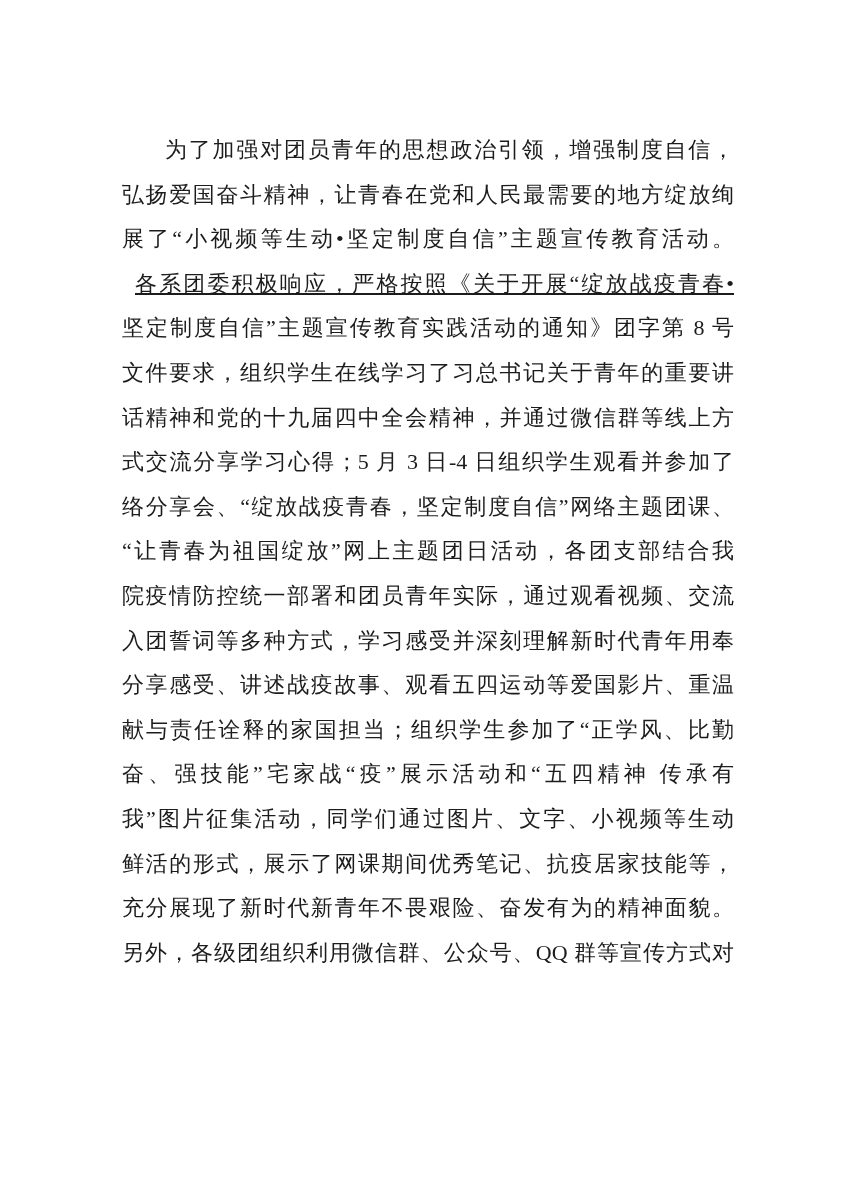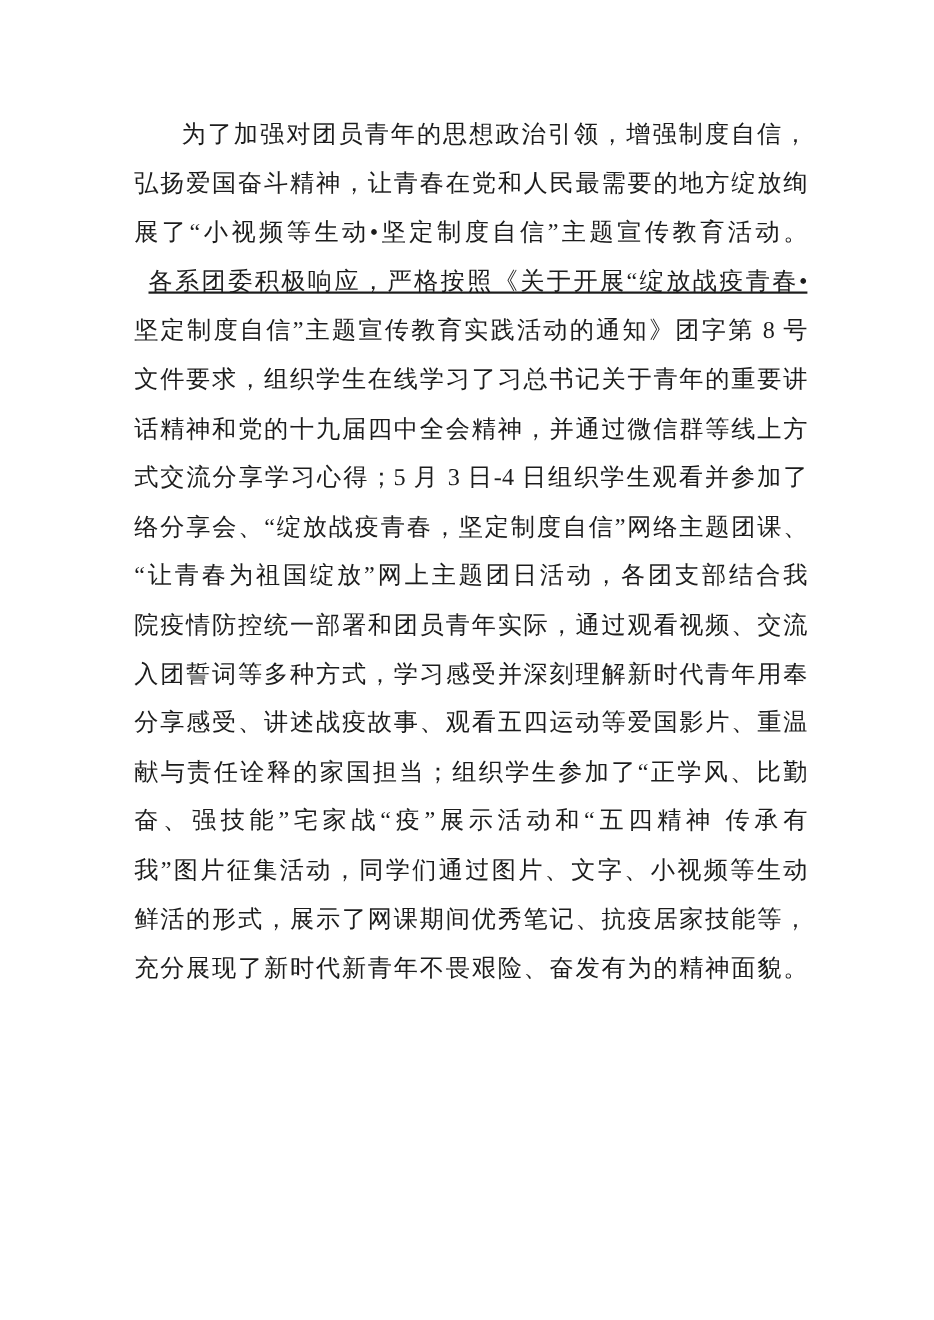--- a/index.html
+++ b/index.html
@@ -7,20 +7,21 @@
     padding: 0;
     background: #ffffff;
     font-family: "Liberation Serif", "DejaVu Serif", serif;
   }
   .page {
     position: relative;
     width: 849px;
     height: 1016px;
     background: #ffffff;
     overflow: hidden;
+    margin-top: 28px;
   }
   .text-block {
     position: absolute;
     left: 122px;
     top: 100px;
     width: 612px;
   }
   .para {
     margin: 0;
     padding: 0;
@@ -70,18 +71,19 @@
       <div class="line">络分享会、“绽放战疫青春，坚定制度自信”网络主题团课、</div>
       <div class="line">“让青春为祖国绽放”网上主题团日活动，各团支部结合我</div>
       <div class="line">院疫情防控统一部署和团员青年实际，通过观看视频、交流</div>
       <div class="line">入团誓词等多种方式，学习感受并深刻理解新时代青年用奉</div>
       <div class="line">分享感受、讲述战疫故事、观看五四运动等爱国影片、重温</div>
       <div class="line">献与责任诠释的家国担当；组织学生参加了“正学风、比勤</div>
       <div class="line">奋、强技能”宅家战“疫”展示活动和“五四精神 传承有</div>
       <div class="line">我”图片征集活动，同学们通过图片、文字、小视频等生动</div>
       <div class="line">鲜活的形式，展示了网课期间优秀笔记、抗疫居家技能等，</div>
       <div class="line">充分展现了新时代新青年不畏艰险、奋发有为的精神面貌。</div>
+      <div class="line">另外，各级团组织利用微信群、公众号、QQ 群等宣传方式对</div>
     </div>
 
   </div>
 
   <div class="page-number">2</div>
 </div>
 
 </body></html>

